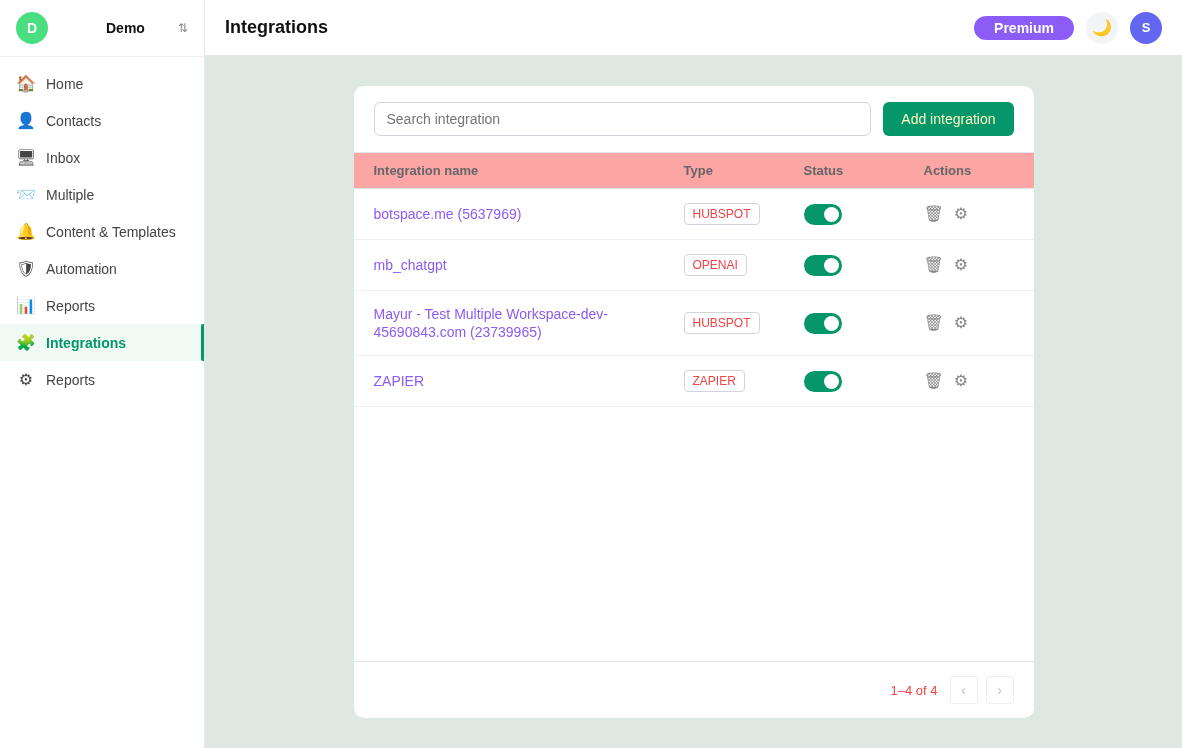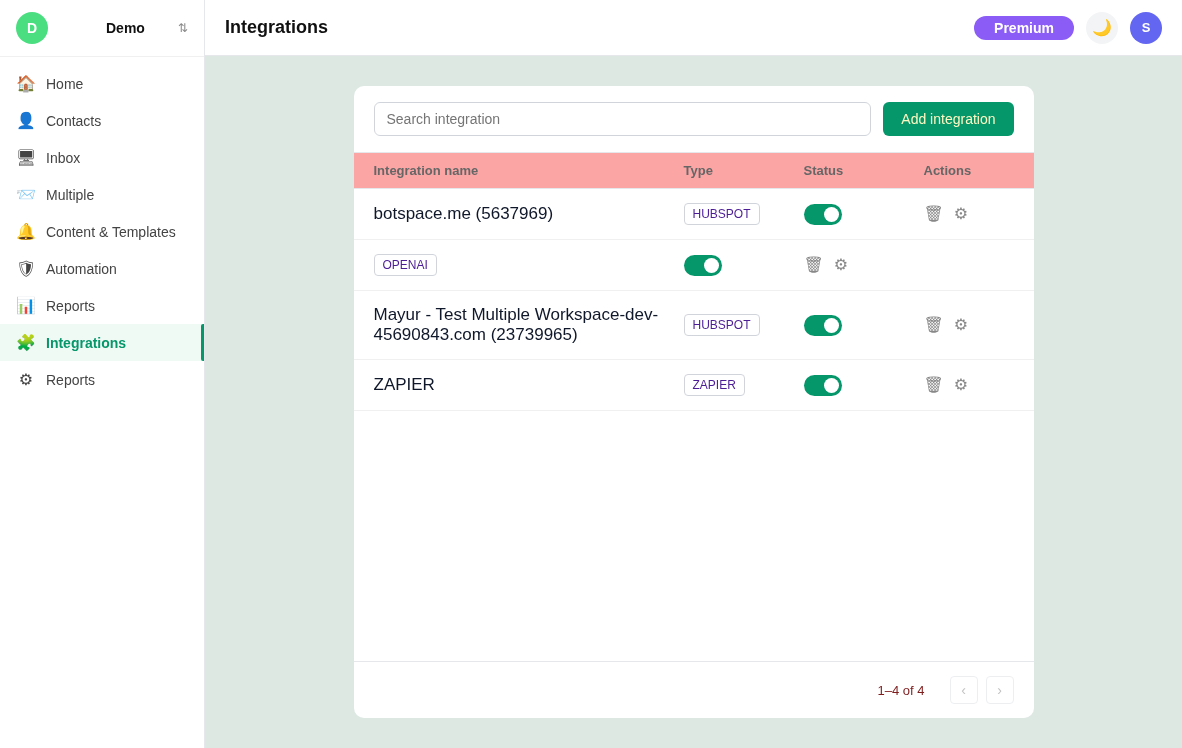--- a/index.html
+++ b/index.html
@@ -190,33 +190,33 @@
     .table-body { flex: 1; }
     .table-row {
       display: grid;
       grid-template-columns: 1fr 120px 120px 90px;
       padding: 14px 20px;
       border-bottom: 1px solid #f0f0f0;
       align-items: center;
     }
 
     .integration-name {
-      font-size: 17px;
-      color: #0f172a;
+      font-size: 14px;
+      color: #8b5cf6;
       cursor: pointer;
       text-decoration: none;
     }
 
     .type-badge {
       display: inline-block;
       border: 1px solid #d1d5db;
       padding: 3px 8px;
       border-radius: 4px;
       font-size: 12px;
-      color: #4c1d95;
+      color: #ef4444;
       font-weight: 500;
     }
 
     .toggle-wrapper {
       display: flex; align-items: center;
     }
     .toggle {
       width: 38px; height: 21px;
       background: #059669;
       border-radius: 12px;
@@ -249,22 +249,22 @@
     .panel-footer {
       display: flex;
       align-items: center;
       justify-content: flex-end;
       padding: 14px 20px;
       border-top: 1px solid #e5e7eb;
       gap: 8px;
     }
     .pagination-text {
       font-size: 13px;
-      color: #7f1d1d;
-      margin-right: 17px;
+      color: #ef4444;
+      margin-right: 4px;
     }
     .pagination-btn {
       width: 28px; height: 28px;
       border: 1px solid #d1d5db;
       border-radius: 4px;
       background: #fff;
       cursor: pointer;
       display: flex; align-items: center; justify-content: center;
       font-size: 14px;
       color: #666;
@@ -363,20 +363,23 @@
       <div class="toggle-wrapper">
         <div class="toggle" title="Enabled"></div>
       </div>
       <div class="actions-cell">
         <span class="action-icon" title="Delete">🗑</span>
         <span class="action-icon" title="Settings">⚙</span>
       </div>
     </div>
           <div class="table-row">
       <div>
+        <a class="integration-name" href="#">mb_chatgpt</a>
+      </div>
+      <div>
         <span class="type-badge">OPENAI</span>
       </div>
       <div class="toggle-wrapper">
         <div class="toggle" title="Enabled"></div>
       </div>
       <div class="actions-cell">
         <span class="action-icon" title="Delete">🗑</span>
         <span class="action-icon" title="Settings">⚙</span>
       </div>
     </div>

